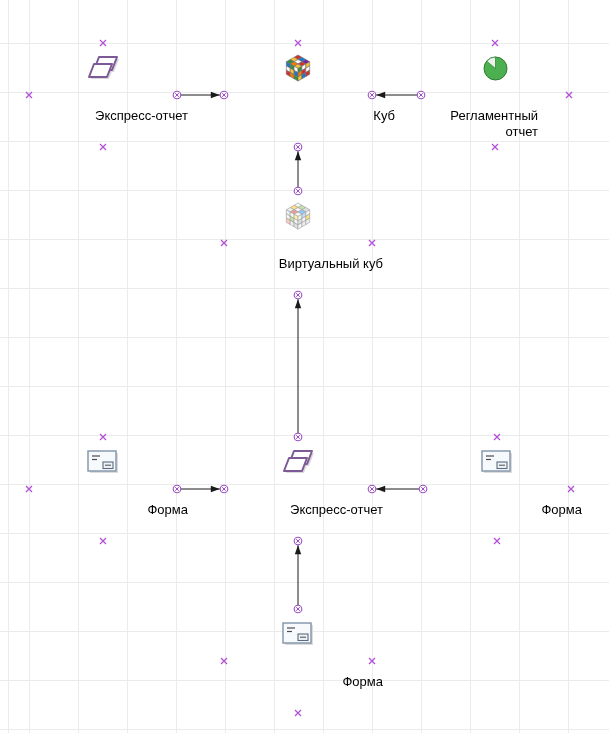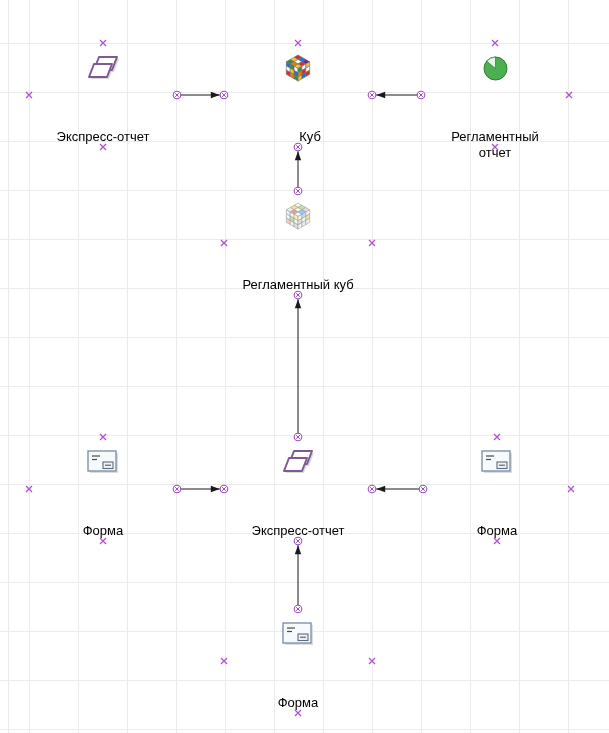--- a/index.html
+++ b/index.html
@@ -28,23 +28,22 @@
     width: 44px; height: 44px;
     display: flex;
     align-items: center;
     justify-content: center;
   }
   .node-label {
     position: absolute;
     font-size: 13px;
     line-height: 1.25;
     color: #000000;
-    text-align: center;
+    text-align: right;
     white-space: normal;
-    margin-top: 21px;
   }
 </style>
 </head>
 <body>
 
 <div id="canvas" style="width: 609px; height: 733px; --grid: #ebebeb;">
   <svg id="edges-layer" width="609" height="733">
       <g>
         <line x1="177" y1="95" x2="219.8" y2="95" stroke="#1a1a1a" stroke-width="1"></line>
         <polygon points="219.8,95 210.8,98.2 210.8,91.8" fill="#1a1a1a"></polygon>
@@ -194,21 +193,21 @@
         </div>
         <div class="node-label" style="left: 225px; top: 108px; width: 170px; color: rgb(0, 0, 0);">Куб</div>
       </div>
       <div class="node">
         <div class="icon-box" style="left: 473px; top: 46px;">
           <svg width="27" height="27" viewBox="0 0 27 27">
             <circle cx="13.5" cy="13.5" r="11.5" fill="#4caf50" stroke="#2f7d33" stroke-width="1"></circle>
             <path d="M13.5,13.5 L13.5,2 A11.5,11.5 0 0 0 4.8,6.2 Z" fill="#e9f5e9" stroke="#2f7d33" stroke-width="0.7"></path>
           </svg>
         </div>
-        <div class="node-label" style="left: 439px; top: 108px; width: 112px; color: rgb(0, 0, 0);">Регламентный отчет</div>
+        <div class="node-label" style="left: 426px; top: 108px; width: 112px; color: rgb(0, 0, 0);">Регламентный отчет</div>
       </div>
       <div class="node">
         <div class="icon-box" style="left: 276px; top: 194px;">
           <svg width="34" height="31" viewBox="0 0 34 31">
             <polygon points="17,2 20.9,4.25 17,6.5 13.1,4.25" fill="#f5f5f5" stroke="#9e9e9e" stroke-width="0.6"></polygon>
             <polygon points="13.1,4.25 17,6.5 13.1,8.75 9.2,6.5" fill="#ffe082" stroke="#9e9e9e" stroke-width="0.6"></polygon>
             <polygon points="9.2,6.5 13.1,8.75 9.2,11 5.299999999999999,8.75" fill="#eceff1" stroke="#9e9e9e" stroke-width="0.6"></polygon>
             <polygon points="20.9,4.25 24.799999999999997,6.5 20.9,8.75 17,6.5" fill="#c5e1a5" stroke="#9e9e9e" stroke-width="0.6"></polygon>
             <polygon points="17,6.5 20.9,8.75 17,11 13.1,8.75" fill="#f5f5f5" stroke="#9e9e9e" stroke-width="0.6"></polygon>
             <polygon points="13.099999999999998,8.75 16.999999999999996,11 13.099999999999996,13.25 9.199999999999998,11" fill="#ef9a9a" stroke="#9e9e9e" stroke-width="0.6"></polygon>
@@ -228,21 +227,21 @@
             <polygon points="17,19.7 20.9,17.45 20.9,21.65 17,23.9" fill="#e0e0e0" stroke="#9e9e9e" stroke-width="0.6"></polygon>
             <polygon points="17,23.9 20.9,21.65 20.9,25.849999999999998 17,28.099999999999998" fill="#f5f5f5" stroke="#9e9e9e" stroke-width="0.6"></polygon>
             <polygon points="20.9,13.25 24.799999999999997,11 24.799999999999997,15.2 20.9,17.45" fill="#bbdefb" stroke="#9e9e9e" stroke-width="0.6"></polygon>
             <polygon points="20.9,17.45 24.799999999999997,15.2 24.799999999999997,19.4 20.9,21.65" fill="#f5f5f5" stroke="#9e9e9e" stroke-width="0.6"></polygon>
             <polygon points="20.9,21.65 24.799999999999997,19.4 24.799999999999997,23.599999999999998 20.9,25.849999999999998" fill="#eceff1" stroke="#9e9e9e" stroke-width="0.6"></polygon>
             <polygon points="24.8,11 28.7,8.75 28.7,12.95 24.8,15.2" fill="#f5f5f5" stroke="#9e9e9e" stroke-width="0.6"></polygon>
             <polygon points="24.8,15.2 28.7,12.95 28.7,17.15 24.8,19.4" fill="#ffe082" stroke="#9e9e9e" stroke-width="0.6"></polygon>
             <polygon points="24.8,19.4 28.7,17.15 28.7,21.349999999999998 24.8,23.599999999999998" fill="#eceff1" stroke="#9e9e9e" stroke-width="0.6"></polygon>
           </svg>
         </div>
-        <div class="node-label" style="left: 213px; top: 256px; width: 170px; color: rgb(0, 0, 0);">Регламентный куб</div>
+        <div class="node-label" style="left: 213px; top: 256px; width: 170px; color: rgb(0, 0, 0);">Виртуальный куб</div>
       </div>
       <div class="node">
         <div class="icon-box" style="left: 81px; top: 440px;">
           <svg width="34" height="26" viewBox="0 0 34 26">
             <rect x="4" y="4" width="28" height="20" fill="#dcdcdc"></rect>
             <rect x="2" y="2" width="28" height="20" fill="#f7fafd" stroke="#7f92a8" stroke-width="1.4"></rect>
             <line x1="6" y1="7" x2="14" y2="7" stroke="#4a4a4a" stroke-width="1.2"></line>
             <line x1="6" y1="10.5" x2="11" y2="10.5" stroke="#4a4a4a" stroke-width="1.2"></line>
             <rect x="17" y="13" width="10" height="6.5" fill="#eef3f8" stroke="#5c6b7d" stroke-width="1.1"></rect>
             <line x1="19" y1="16.2" x2="25" y2="16.2" stroke="#4a4a4a" stroke-width="1"></line>

